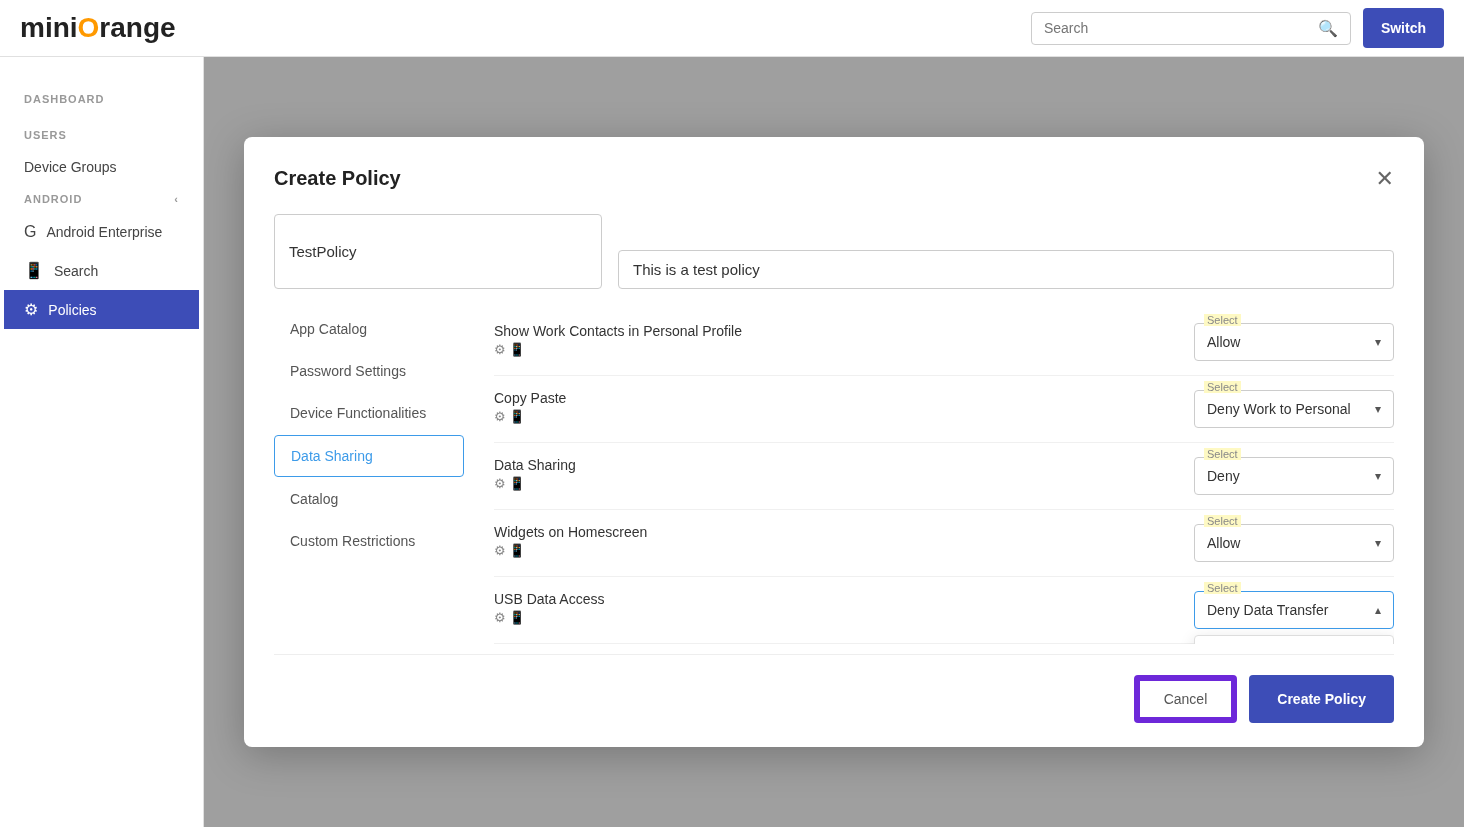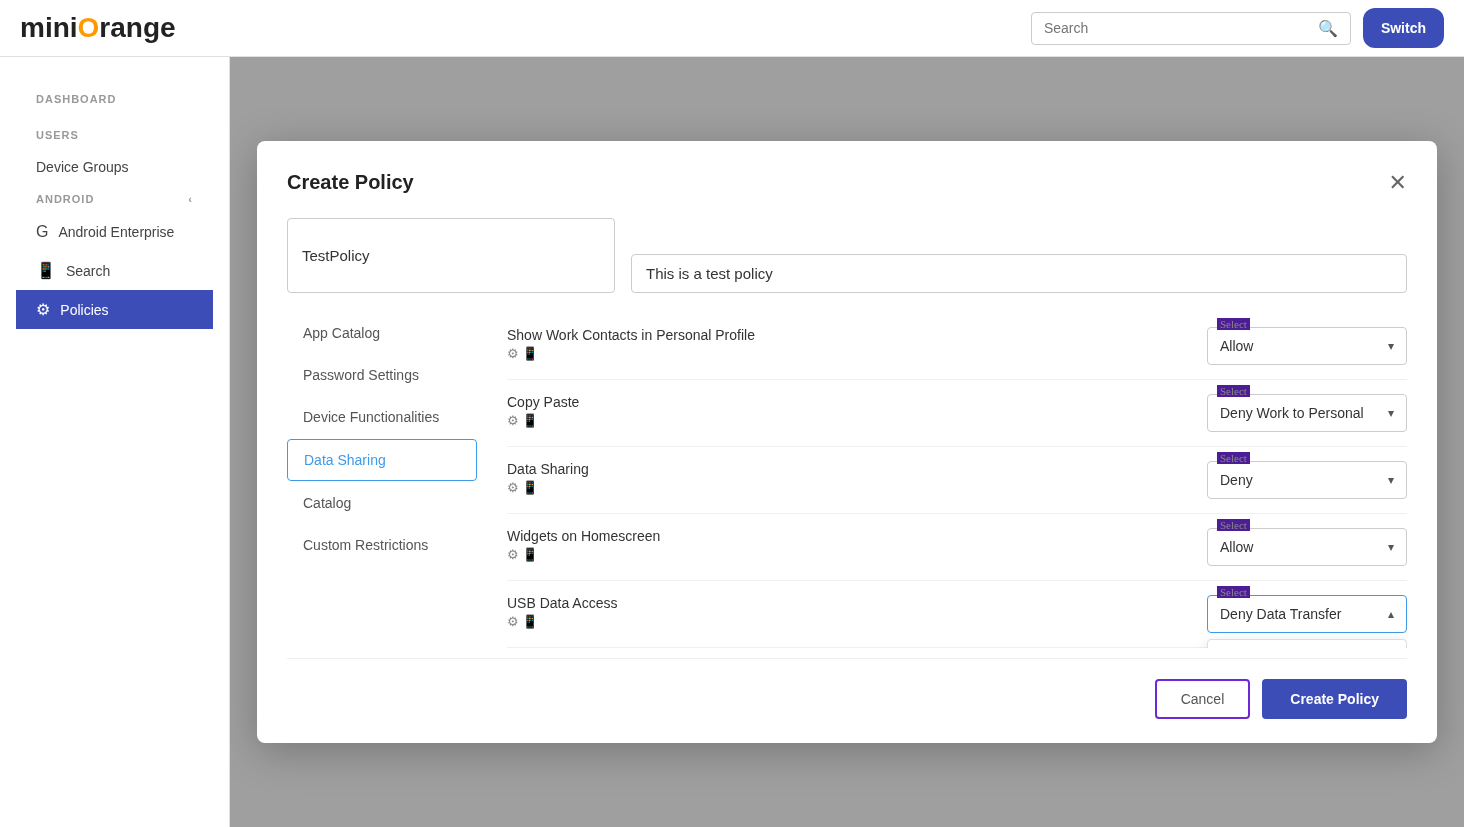--- a/index.html
+++ b/index.html
@@ -13,31 +13,31 @@
     }
     .logo { display: flex; align-items: center; }
     .topbar-right { display: flex; align-items: center; gap: 12px; }
     .search-box {
       display: flex; align-items: center; border: 1px solid #ccc; border-radius: 4px;
       padding: 6px 12px; width: 320px; background: #fff;
     }
     .search-box input { border: none; outline: none; width: 100%; font-size: 14px; color: #555; }
     .search-icon { color: #888; font-size: 16px; }
     .switch-btn {
-      background: #3d4db7; color: #fff; border: none; border-radius: 12px;
+      background: #3d4db7; color: #fff; border: none; border-radius: 4px;
       padding: 12px 18px; font-size: 14px; cursor: pointer; font-weight: 600;
     }
 
     
     .layout { display: flex; height: calc(827px - 57px); }
 
     
     .sidebar {
-      width: 230px; background: #fff; border-right: 1px solid #e0e0e0;
-      padding: 20px 16px; flex-shrink: 0;
+      width: 204px; background: #fff; border-right: 1px solid #e0e0e0;
+      padding: 20px 4px; flex-shrink: 0;
     }
     .sidebar-section { padding: 8px 20px; font-size: 11px; font-weight: 700; color: #999; letter-spacing: 1px; margin-top: 8px; }
     .sidebar-item {
       display: flex; align-items: center; padding: 10px 20px; cursor: pointer;
       font-size: 14px; color: #444; gap: 10px;
     }
     .sidebar-item.active { background: #3d4db7; color: #fff; border-radius: 0; }
     .sidebar-item .icon { font-size: 16px; }
     .sidebar-section-header {
       display: flex; align-items: flex-end; justify-content: space-between;
@@ -100,21 +100,21 @@
       display: flex; align-items: flex-start; justify-content: space-between;
       padding: 14px 0; border-bottom: 1px solid #f0f0f0;
     }
     .setting-label { font-size: 14px; color: #333; font-weight: 500; }
     .setting-icons { font-size: 13px; color: #888; margin-top: 3px; }
 
     
     .select-wrapper { position: relative; width: 200px; }
     .select-label {
       position: absolute; top: -9px; left: 10px; font-size: 11px; color: #888;
-      background: #4c1d95; padding: 0 3px; font-family: Liberation Serif, serif;
+      background: #fef9c3; padding: 0 3px;
     }
     .select-control {
       display: flex; align-items: center; justify-content: space-between;
       border: 1px solid #ccc; border-radius: 4px; padding: 10px 12px;
       font-size: 14px; color: #333; cursor: pointer; background: #fff;
       width: 200px;
     }
     .select-control.active-blue { border-color: #3d9be9; }
     .chevron { font-size: 12px; color: #555; }
 
@@ -127,21 +127,21 @@
     .dropdown-item {
       padding: 12px 16px; font-size: 14px; color: #333; cursor: pointer;
     }
 
     
     .modal-footer {
       display: flex; justify-content: flex-end; gap: 12px;
       padding-top: 20px; border-top: 1px solid #eee; margin-top: 10px;
     }
     .btn-cancel {
-      border: 2px solid #6d28d9; background: #fff; border-radius: 4px;
+      border: 6px solid #6d28d9; background: #fff; border-radius: 4px;
       padding: 10px 24px; font-size: 14px; color: #555; cursor: pointer;
     }
     .btn-create {
       background: #3d4db7; color: #fff; border: none; border-radius: 4px;
       padding: 10px 28px; font-size: 14px; font-weight: 600; cursor: pointer;
     }
   </style>
 </head>
 <body>
 

